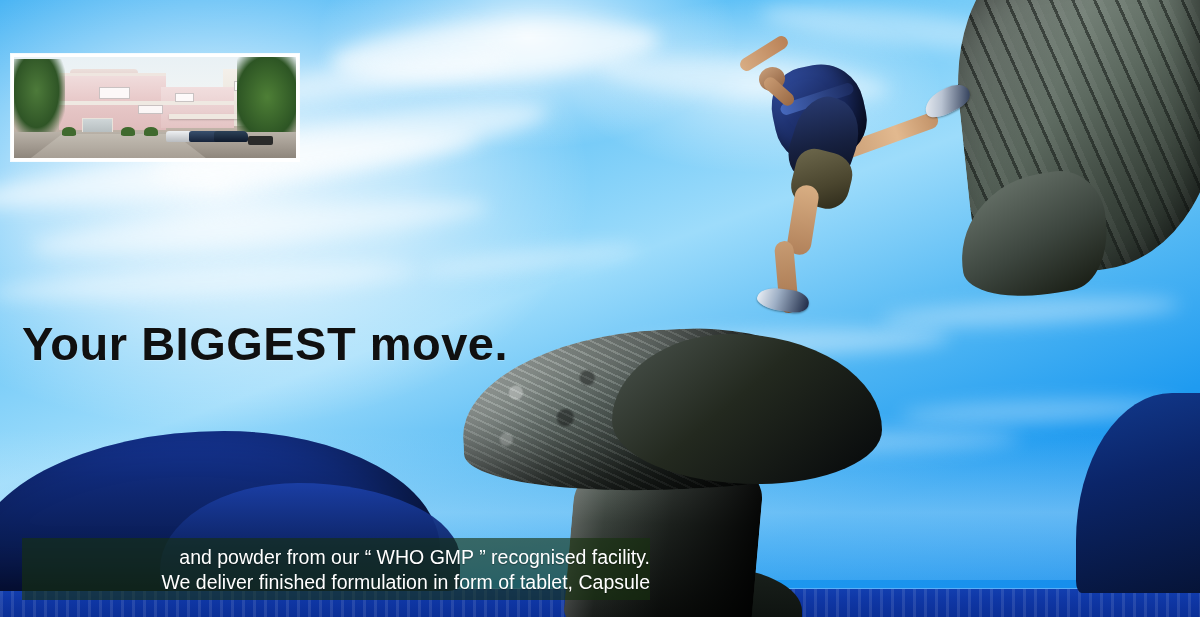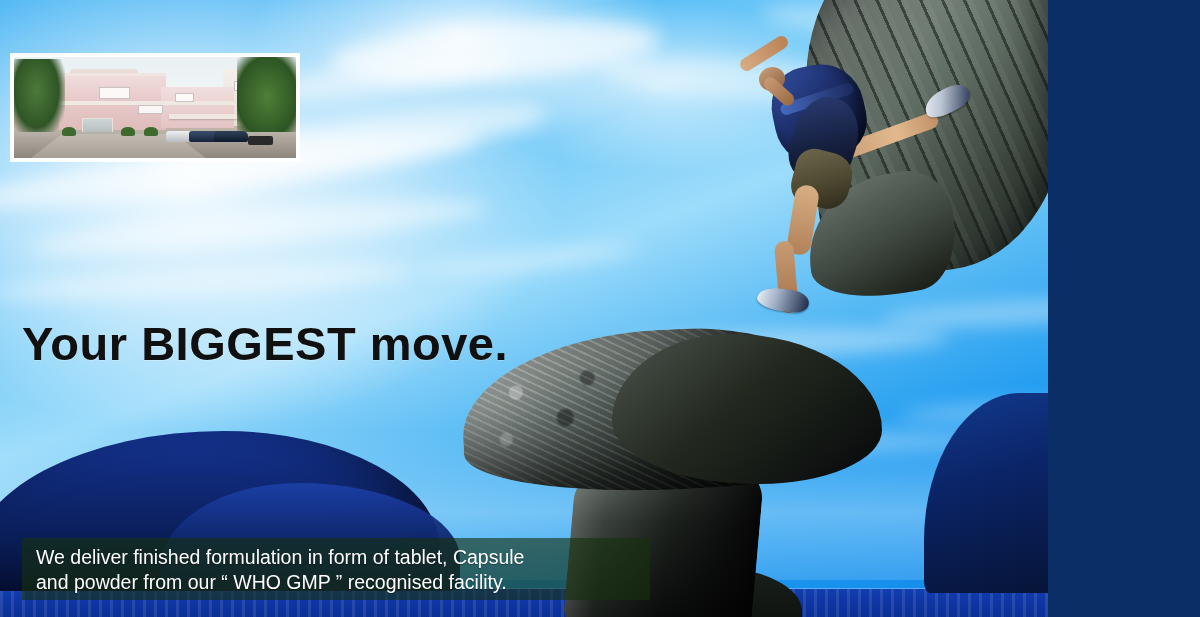--- a/index.html
+++ b/index.html
@@ -5,22 +5,23 @@
 <style>
   * { margin:0; padding:0; box-sizing:border-box; }
   html,body{
     width:1200px; height:617px; overflow:hidden;
     background:#0b2e66;
     font-family:"Liberation Sans","DejaVu Sans",sans-serif;
   }
 
   #banner{
     position:relative;
-    width:1048px; height:617px;
+    width:1200px; height:617px;
     overflow:hidden;
+    text-align:right;
   }
 
   
   .sky{
     position:absolute; inset:0;
     background:
       radial-gradient(ellipse 520px 340px at 18% 30%, rgba(255,255,255,.92) 0%, rgba(255,255,255,.55) 38%, rgba(255,255,255,0) 72%),
       radial-gradient(ellipse 300px 160px at 44% 6%,  rgba(255,255,255,.85) 0%, rgba(255,255,255,0) 70%),
       radial-gradient(ellipse 260px 120px at 63% 14%, rgba(255,255,255,.60) 0%, rgba(255,255,255,0) 72%),
       linear-gradient(160deg,#3fb0f3 0%, #43b4f5 14%, #78ccf8 34%, #9ddcfb 46%, #55b9f4 62%, #1f9bf0 78%, #1288ea 100%);
@@ -380,17 +381,17 @@
       <div class="ip ip-car ip-car1"></div>
       <div class="ip ip-car ip-car2"></div>
       <div class="ip ip-car ip-car3"></div>
       <div class="ip ip-bike"></div>
     </div>
   </div>
 
   <div class="headline">Your BIGGEST move.</div>
 
   <div class="caption">
+    <div class="caption-line">and powder from our “ WHO GMP ” recognised facility.</div>
     <div class="caption-line">We deliver finished formulation in form of tablet, Capsule</div>
-    <div class="caption-line">and powder from our “ WHO GMP ” recognised facility.</div>
   </div>
 
 </div>
 
 </body></html>

